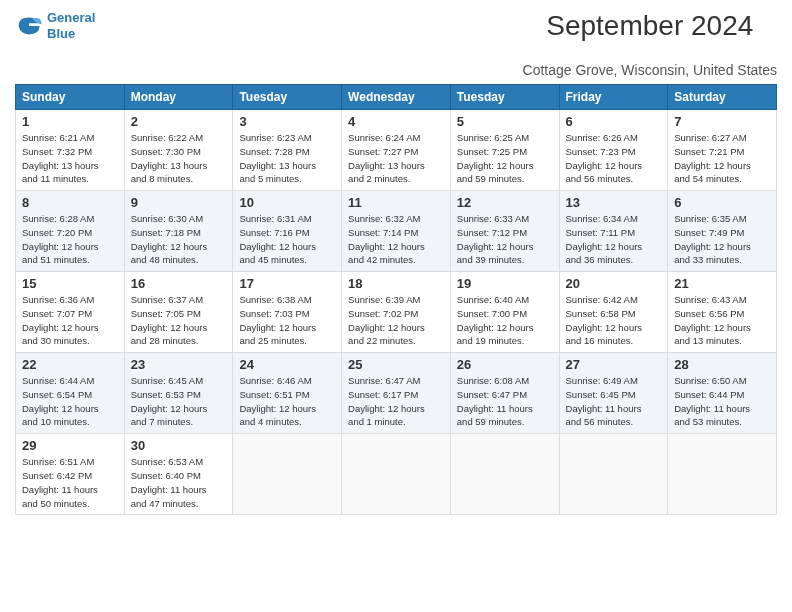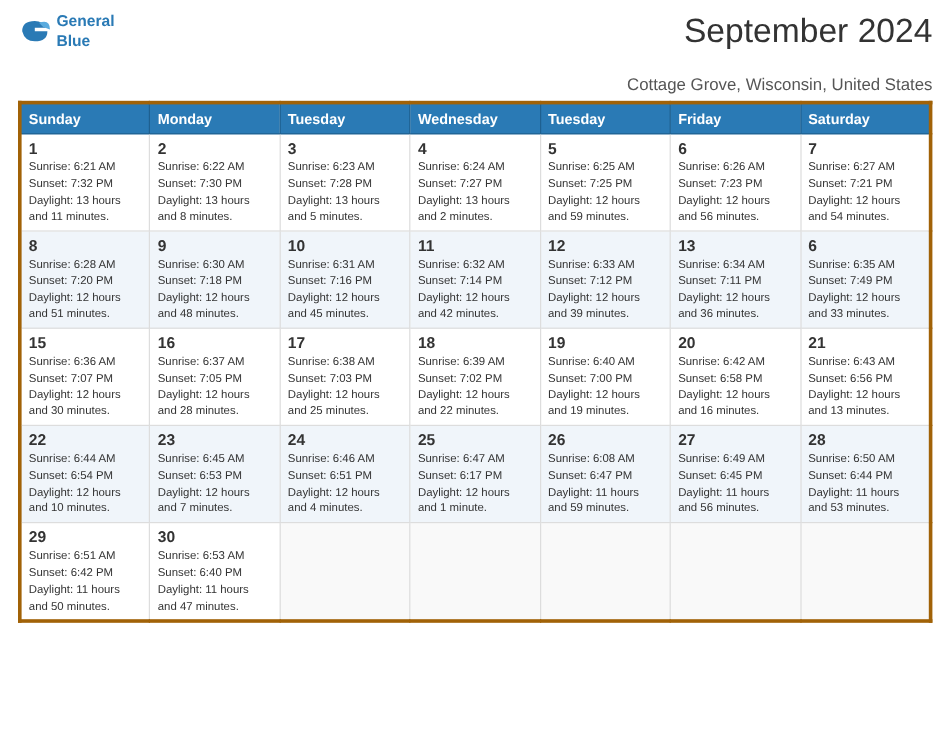--- a/index.html
+++ b/index.html
@@ -34,36 +34,36 @@
       line-height: 1.2;
     }
     .logo-text span {
       color: #2a7ab5;
     }
     .logo-icon {
       width: 28px;
       height: 28px;
     }
     .title-block {
-      text-align: right;
+      text-align: center;
     }
     .main-title {
       font-size: 28px;
       color: #333;
       font-weight: normal;
     }
     .subtitle {
       font-size: 14px;
       color: #555;
       margin-top: 20px;
     }
     .calendar-table {
       width: 100%;
       border-collapse: collapse;
-      border: 3px solid #a16207;
+      border: 1px solid #a16207;
     }
     .calendar-table th {
       background: #2a7ab5;
       color: #fff;
       font-size: 12px;
       font-weight: bold;
       padding: 5px 6px;
       text-align: left;
       border: 1px solid #1e6090;
     }

